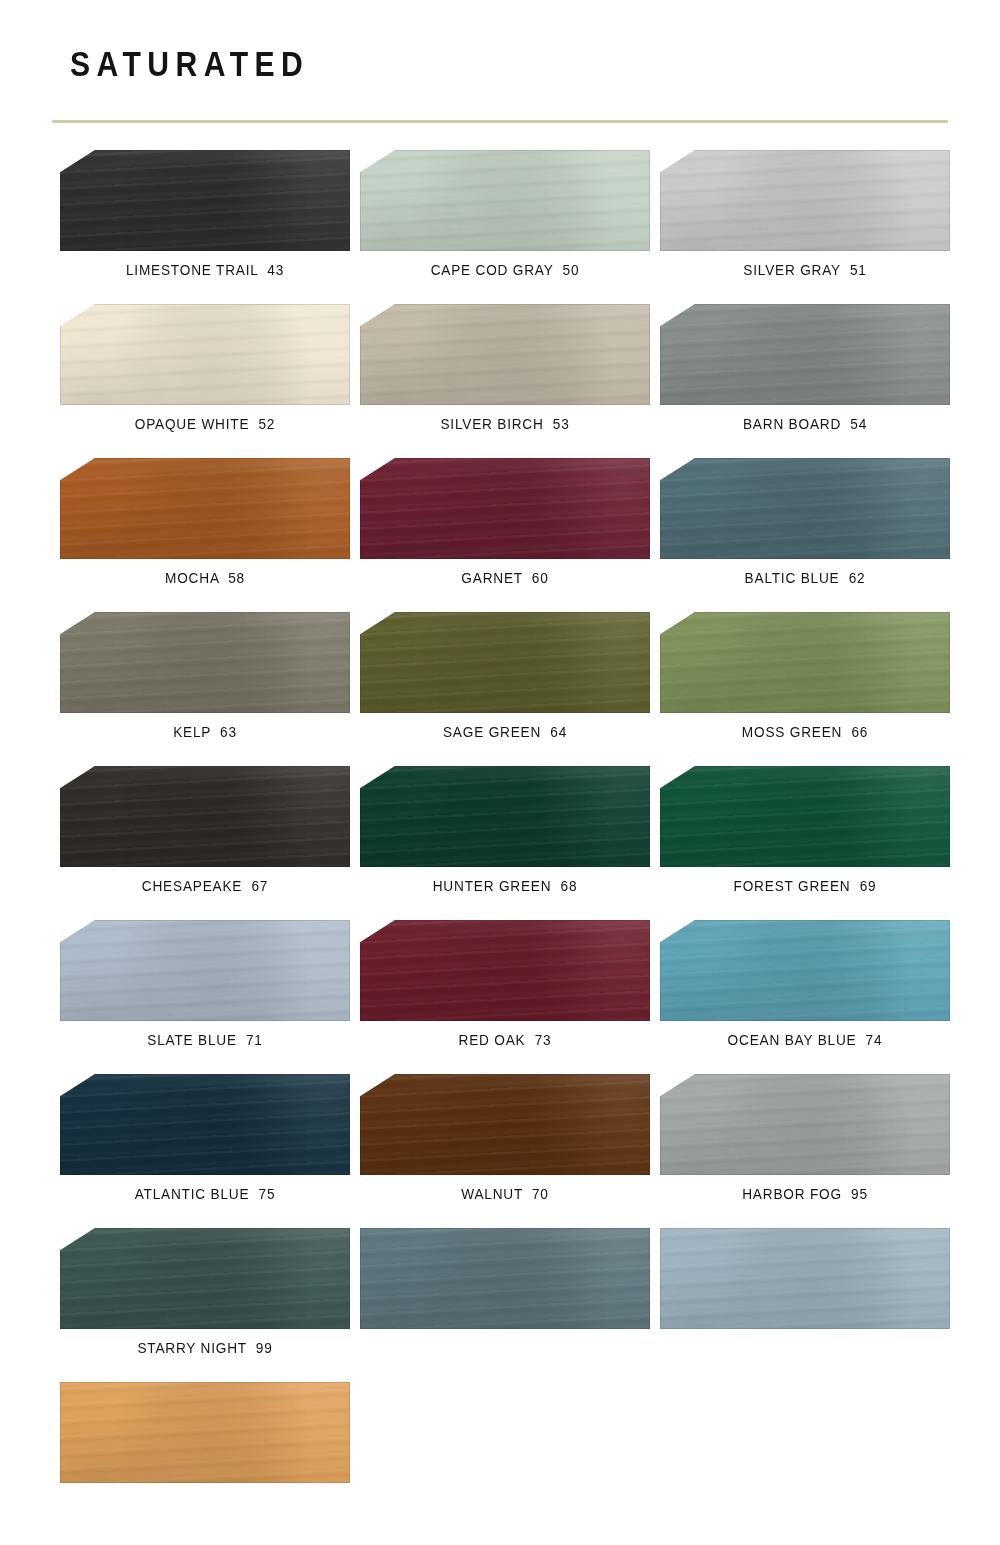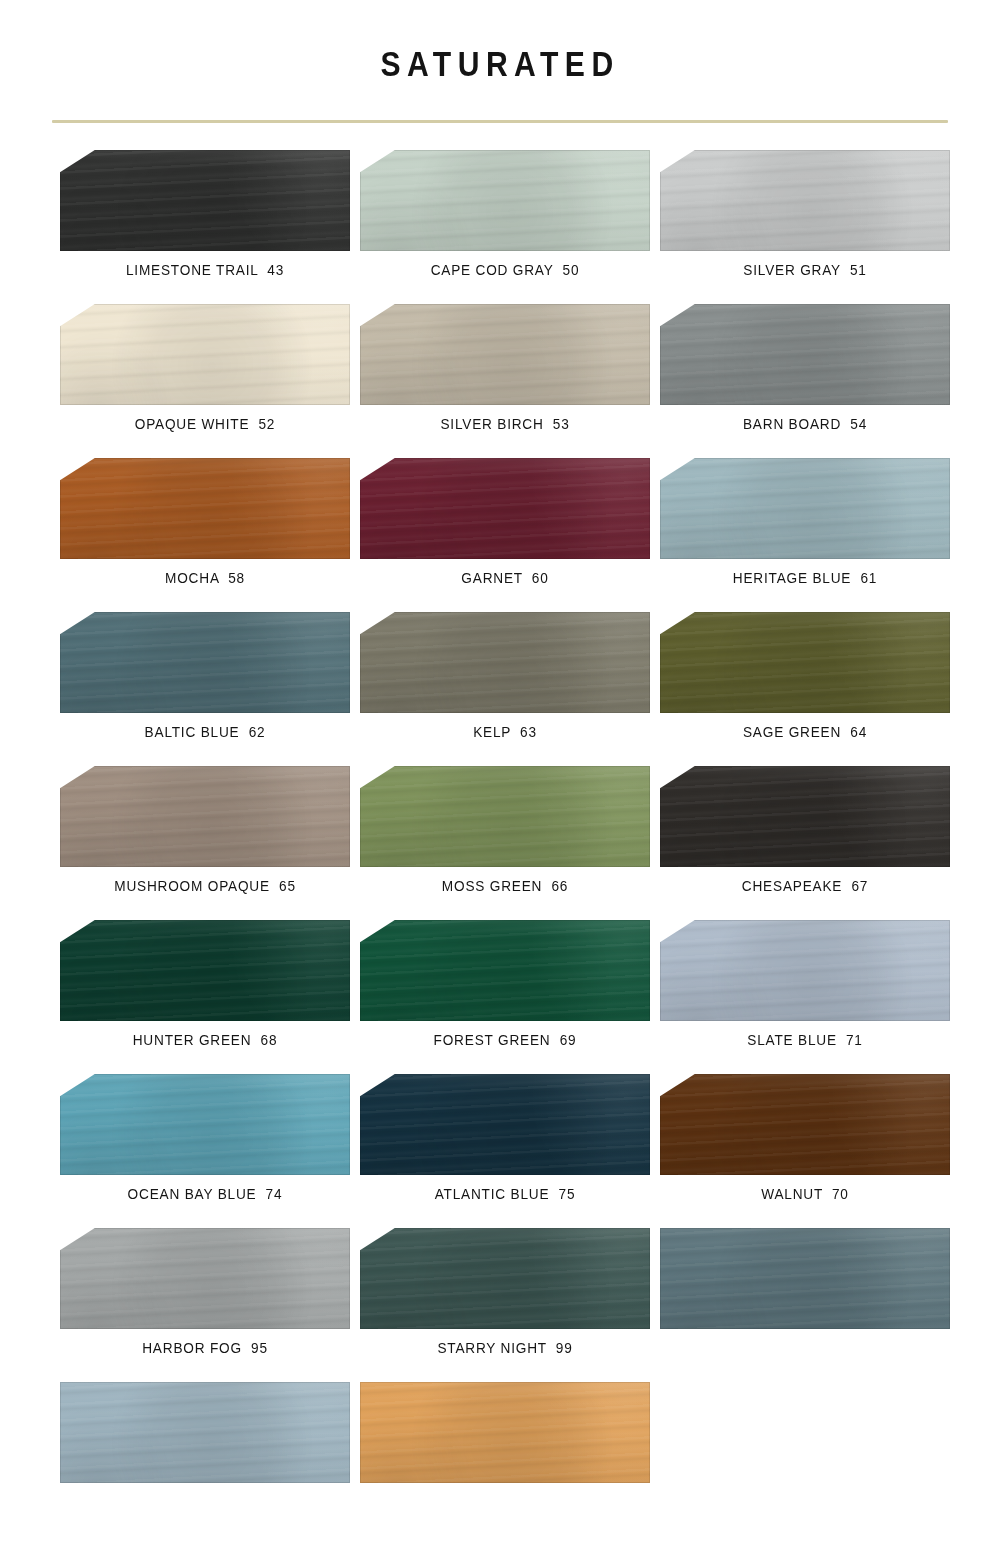--- a/index.html
+++ b/index.html
@@ -20,21 +20,20 @@
   .page {
     position: relative;
     width: 1000px;
     height: 1545px;
     background: #ffffff;
   }
 
   
   .header {
     padding-top: 46px;
-    text-align: center;
   }
   .page-title {
     font-family: "Liberation Sans", sans-serif;
     font-size: 35px;
     font-weight: 700;
     letter-spacing: 7.5px;
     color: #141414;
     margin: 0;
     line-height: 1;
     transform: scaleX(0.86);
@@ -248,32 +247,20 @@
             <div class="grain-b"></div>
             <div class="grain-c"></div>
             <div class="board-edge"></div>
           </div>
         </div>
         <div class="swatch-label">GARNET  60</div>
       </div>
       <div class="swatch-cell">
         <div class="board-wrap">
           <div class="board chamfer">
-            <div class="board-base" style="background: rgb(156, 182, 189);"></div>
-            <div class="grain-a"></div>
-            <div class="grain-b"></div>
-            <div class="grain-c"></div>
-            <div class="board-edge"></div>
-          </div>
-        </div>
-        <div class="swatch-label">HERITAGE BLUE  61</div>
-      </div>
-      <div class="swatch-cell">
-        <div class="board-wrap">
-          <div class="board chamfer">
             <div class="board-base" style="background: rgb(78, 108, 116);"></div>
             <div class="grain-a"></div>
             <div class="grain-b"></div>
             <div class="grain-c"></div>
             <div class="board-edge"></div>
           </div>
         </div>
         <div class="swatch-label">BALTIC BLUE  62</div>
       </div>
       <div class="swatch-cell">
@@ -296,32 +283,20 @@
             <div class="grain-b"></div>
             <div class="grain-c"></div>
             <div class="board-edge"></div>
           </div>
         </div>
         <div class="swatch-label">SAGE GREEN  64</div>
       </div>
       <div class="swatch-cell">
         <div class="board-wrap">
           <div class="board chamfer">
-            <div class="board-base" style="background: rgb(157, 140, 126);"></div>
-            <div class="grain-a"></div>
-            <div class="grain-b"></div>
-            <div class="grain-c"></div>
-            <div class="board-edge"></div>
-          </div>
-        </div>
-        <div class="swatch-label">MUSHROOM OPAQUE  65</div>
-      </div>
-      <div class="swatch-cell">
-        <div class="board-wrap">
-          <div class="board chamfer">
             <div class="board-base" style="background: rgb(125, 145, 89);"></div>
             <div class="grain-a"></div>
             <div class="grain-b"></div>
             <div class="grain-c"></div>
             <div class="board-edge"></div>
           </div>
         </div>
         <div class="swatch-label">MOSS GREEN  66</div>
       </div>
       <div class="swatch-cell">
@@ -364,20 +339,32 @@
         <div class="board-wrap">
           <div class="board chamfer">
             <div class="board-base" style="background: rgb(173, 186, 201);"></div>
             <div class="grain-a"></div>
             <div class="grain-b"></div>
             <div class="grain-c"></div>
             <div class="board-edge"></div>
           </div>
         </div>
         <div class="swatch-label">SLATE BLUE  71</div>
+      </div>
+      <div class="swatch-cell">
+        <div class="board-wrap">
+          <div class="board chamfer">
+            <div class="board-base" style="background: rgb(107, 28, 42);"></div>
+            <div class="grain-a"></div>
+            <div class="grain-b"></div>
+            <div class="grain-c"></div>
+            <div class="board-edge"></div>
+          </div>
+        </div>
+        <div class="swatch-label">RED OAK  73</div>
       </div>
       <div class="swatch-cell">
         <div class="board-wrap">
           <div class="board chamfer">
             <div class="board-base" style="background: rgb(92, 163, 181);"></div>
             <div class="grain-a"></div>
             <div class="grain-b"></div>
             <div class="grain-c"></div>
             <div class="board-edge"></div>
           </div>

